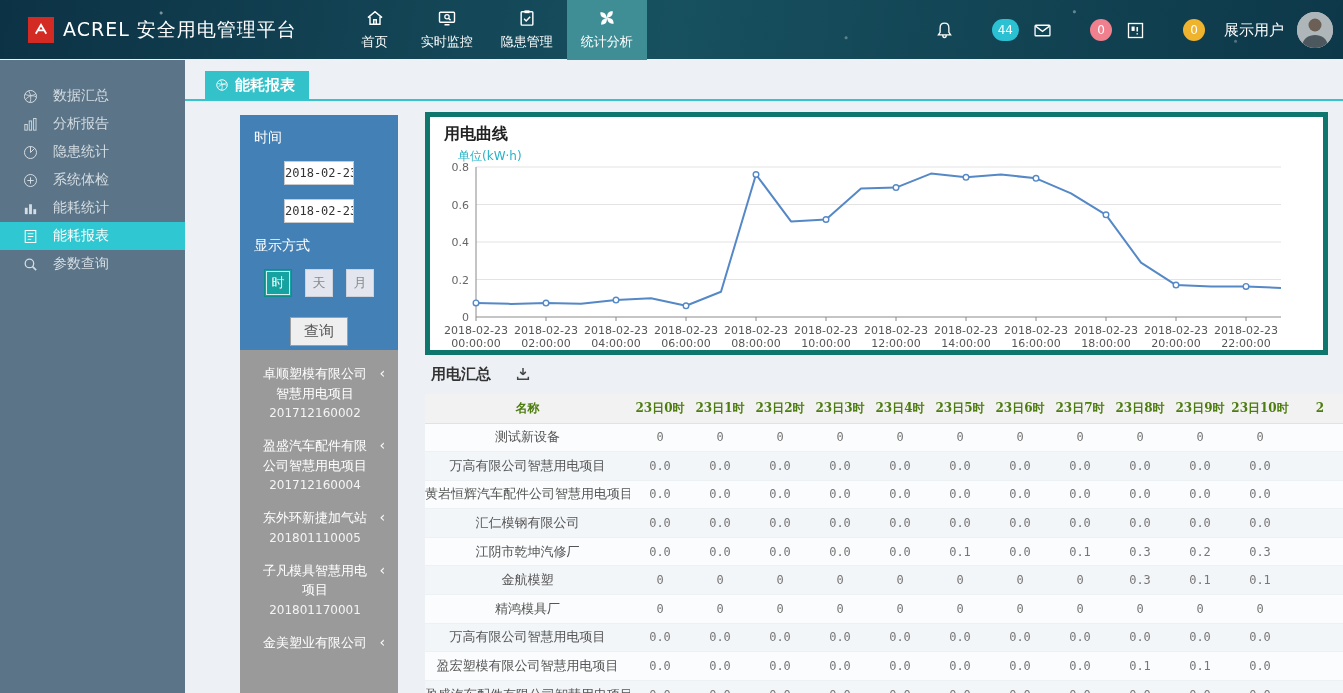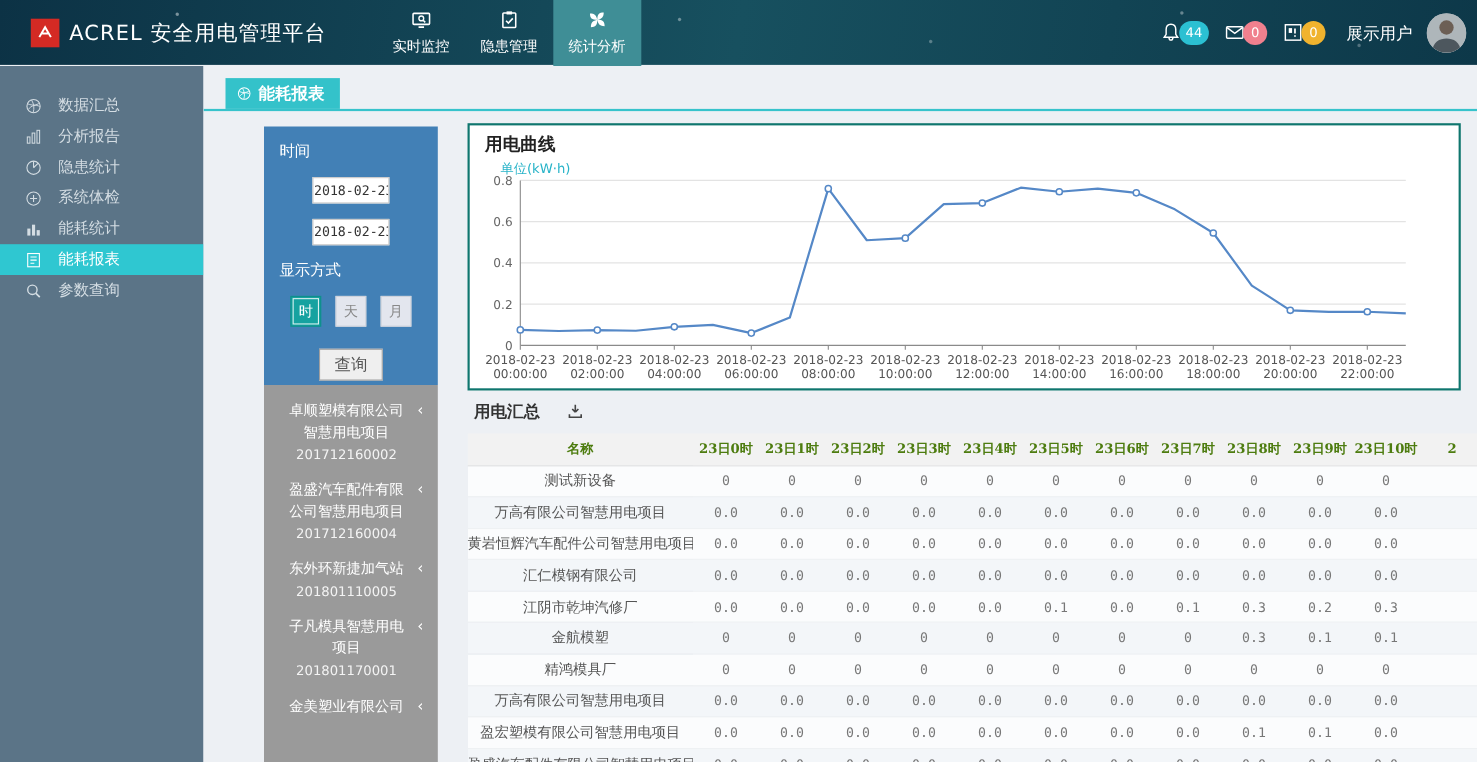--- a/index.html
+++ b/index.html
@@ -17,21 +17,21 @@
       radial-gradient(circle at 92% 70%, rgba(255,255,255,.28) 0 1px, transparent 2px),
       linear-gradient(100deg,#0c3245 0%,#17505f 50%,#0d3849 100%);
   }
   .brand { display:flex; align-items:center; margin-left:28px; color:#fff; font-size:19px; letter-spacing:1px; white-space:nowrap; }
   .brand-logo { width:26px; height:26px; background:#d42a24; margin-right:9px; display:flex; align-items:center; justify-content:center; }
   .nav-menu { display:flex; margin-left:46px; height:60px; }
   .nav-item { min-width:64px; padding:0 14px; height:60px; display:flex; flex-direction:column; align-items:center; justify-content:center; gap:5px; color:#fff; font-size:13px; cursor:pointer; }
   .nav-item.active { background:#3f8e96; }
   .nav-item svg { width:20px; height:20px; }
   .nav-right { position:absolute; right:10px; top:0; height:60px; display:flex; align-items:center; gap:13px; color:#fff; }
-  .badge-group { display:flex; align-items:flex-start; cursor:pointer; }
+  .badge-group { display:flex; align-items:flex-end; cursor:pointer;gap:40px; }
   .badge-group svg { width:21px; height:21px; }
   .pill { margin-left:-3px; min-width:26px; height:22px; border-radius:11px; font-size:12px; color:#fff; display:flex; align-items:center; justify-content:center; padding:0 6px; }
   .dot { margin-left:-3px; width:22px; height:22px; border-radius:50%; font-size:12px; color:#fff; display:flex; align-items:center; justify-content:center; }
   .user-name { font-size:15px; margin-left:6px; cursor:pointer; }
   .avatar { width:36px; height:36px; border-radius:50%; overflow:hidden; background:#b9c0c4; cursor:pointer; }
 
   
   .sidebar { position:absolute; top:60px; left:0; width:185px; height:633px; background:#5b7487; padding-top:22px; }
   .side-item { height:28px; display:flex; align-items:center; padding-left:22px; gap:14px; color:#d4dde3; font-size:14px; cursor:pointer; }
   .side-item svg { width:17px; height:17px; flex:none; }
@@ -52,21 +52,21 @@
   .mode-btn.active { background:#16a2a0; color:#fff; border:1px solid #0f8d8b; outline:1px solid #d7f0ef; outline-offset:-3px; }
   .query-btn { display:block; margin:20px auto 0; padding:4px 13px; background:#efefef; border:1px solid #9f9f9f; color:#555; font-size:15px; cursor:pointer; }
 
   
   .project-list { position:absolute; left:55px; top:290px; width:158px; height:343px; background:#9a9a9a; overflow:hidden; padding-top:4px; }
   .proj-item { position:relative; padding:10px 30px 4px 22px; color:#fff; text-align:center; font-size:13px; line-height:1.5; cursor:pointer; }
   .proj-code { font-size:12px; margin-top:1px; color:#f4f4f4; }
   .proj-chevron { position:absolute; right:13px; top:12px; font-size:14px; color:#fff; line-height:1; }
 
   
-  .chart-panel { position:absolute; left:240px; top:52px; width:903px; height:243px; background:#fff; border:2px solid #0f766e; }
+  .chart-panel { position:absolute; left:240px; top:52px; width:903px; height:243px; background:#fff; border:5px solid #0f766e; }
   .chart-title { position:absolute; left:14px; top:7px; font-size:16px; font-weight:bold; color:#222; }
   .chart-unit { position:absolute; left:28px; top:31px; font-size:12px; color:#27b3c8; }
   .chart-svg { position:absolute; left:4px; top:42px; }
 
   
   .table-section { position:absolute; left:240px; top:300px; width:918px; height:333px; overflow:hidden; }
   .table-title { display:flex; gap:24px; align-items:center; font-size:15px; font-weight:bold; color:#333; margin:4px 0 10px 6px; height:20px; }
   .table-title svg { width:16px; height:16px; cursor:pointer; }
   table.usage { border-collapse:collapse; table-layout:fixed; width:925px; }
   table.usage th { height:29px; font-size:12px; color:#4d7c0f; background:#f2f2f2; font-weight:bold; font-family:"DejaVu Serif","Liberation Serif",serif; border-bottom:1px solid #e2e2e2; }
@@ -82,20 +82,26 @@
 <div class="navbar">
   <div class="brand">
     <span class="brand-logo">
       <svg viewBox="0 0 24 24" width="18" height="18">
           <path d="M5 17 L12 5 L19 17 M8.5 12.5 H15.5" stroke="#fff" stroke-width="2.4" fill="none"></path>
         </svg>
     </span>
     <span>ACREL 安全用电管理平台</span>
   </div>
   <div class="nav-menu">
+    <div class="nav-item">
+      <svg viewBox="0 0 24 24">
+          <path d="M3.5 11.5 L12 4.5 L20.5 11.5 M6 10.5 V19.5 H18 V10.5 M10.5 19.5 V14 H13.5 V19.5" stroke="#fff" stroke-width="1.7" fill="none"></path>
+        </svg>
+      <span>首页</span>
+    </div>
     <div class="nav-item">
       <svg viewBox="0 0 24 24">
           <rect x="3" y="5" width="18" height="12" rx="1" stroke="#fff" stroke-width="1.7" fill="none"></rect>
           <circle cx="12" cy="10.5" r="2.6" stroke="#fff" stroke-width="1.5" fill="none"></circle>
           <path d="M14 12.5 L16.3 14.8 M9 20 H15" stroke="#fff" stroke-width="1.7" fill="none"></path>
         </svg>
       <span>实时监控</span>
     </div>
     <div class="nav-item">
       <svg viewBox="0 0 24 24">

